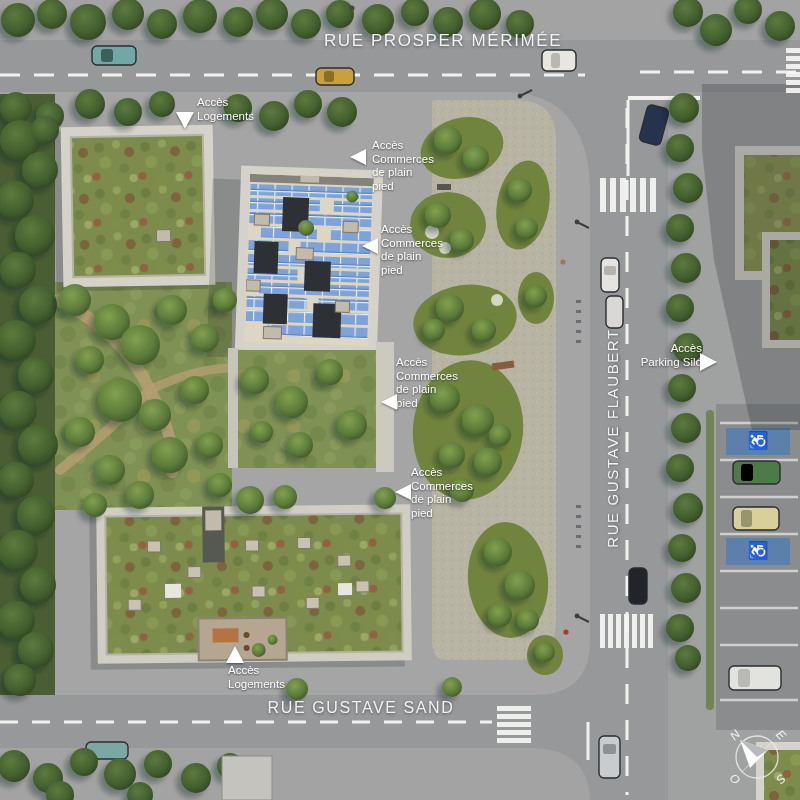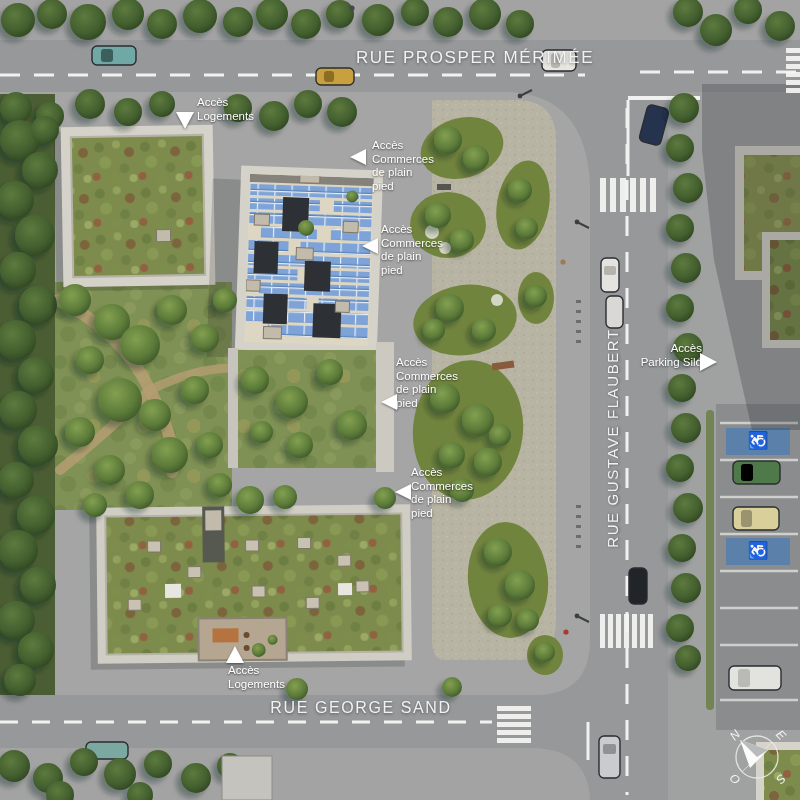--- a/index.html
+++ b/index.html
@@ -446,23 +446,23 @@
     <polygon points="740,740 768,750 757,757" fill="#b9babb"></polygon>
     <g fill="#f4f5f5" font-size="12" font-style="italic" text-anchor="middle">
       <text x="735" y="739" transform="rotate(-45 735 735)">N</text>
       <text x="781" y="739" transform="rotate(45 781 735)">E</text>
       <text x="781" y="783" transform="rotate(135 781 779)">S</text>
       <text x="735" y="783" transform="rotate(-135 735 779)">O</text>
     </g>
   </g>
 </svg>
 
-<div class="street center" style="left:443px;top:48px;margin-left:32px;">RUE PROSPER MÉRIMÉE</div>
+<div class="street center" style="left:443px;top:31px;">RUE PROSPER MÉRIMÉE</div>
 <div class="street vertical" style="left:612px;top:438px;font-size:15px;">RUE GUSTAVE FLAUBERT</div>
-<div class="street center" style="left:361px;top:699px;font-size:16px;">RUE GEORGE SAND</div>
+<div class="street center" style="left:361px;top:699px;font-size:16px;">RUE GUSTAVE SAND</div>
 
 <div class="ann" style="left:197px;top:96px;">Accès
 Logements</div>
 <div class="arr down" style="left:176px;top:112px;"></div>
 
 <div class="ann" style="left:372px;top:139px;">Accès
 Commerces
 de plain
 pied</div>
 <div class="arr left" style="left:350px;top:149px;"></div>

